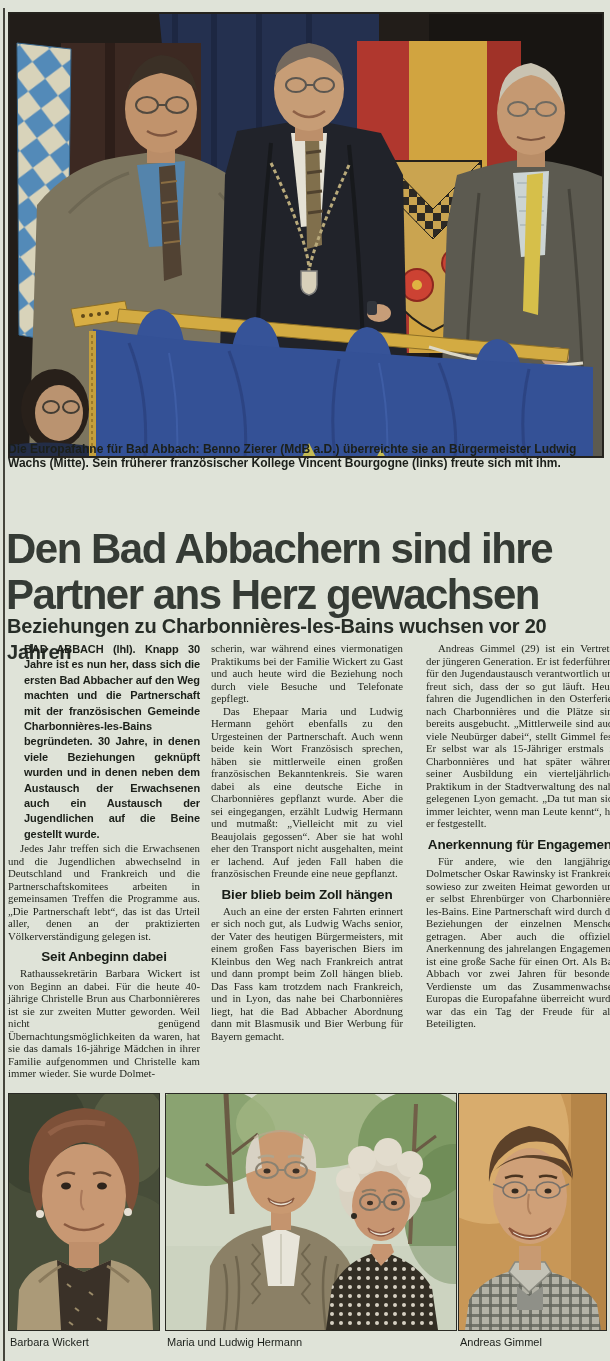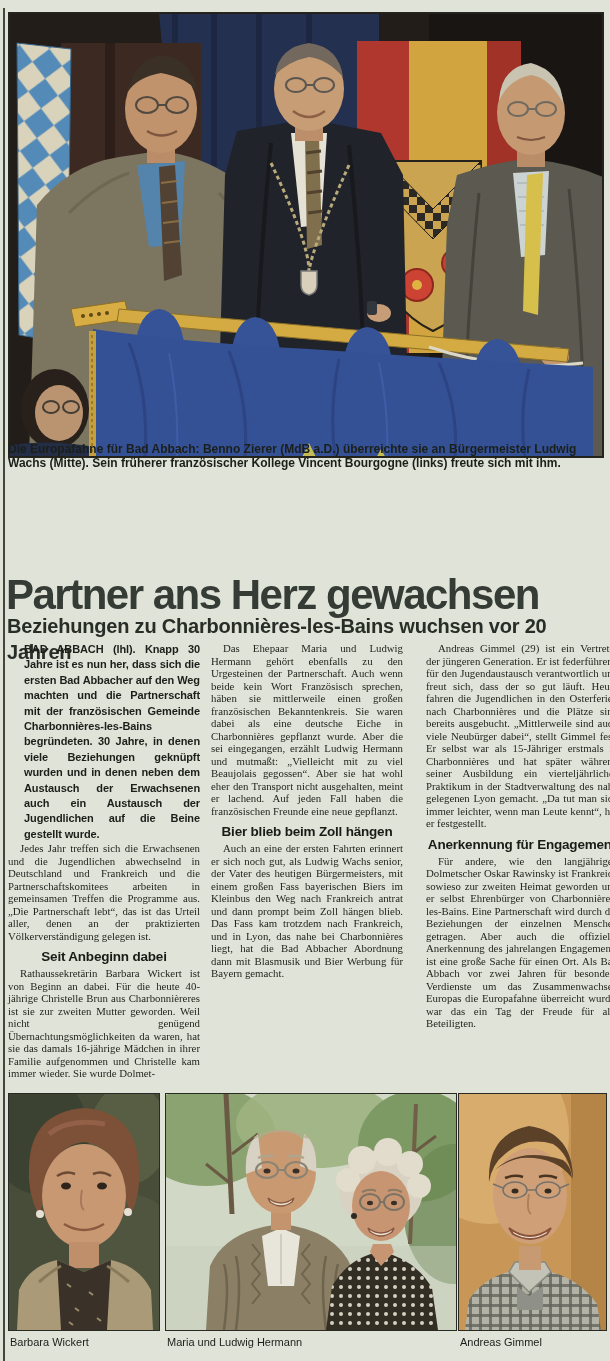--- a/index.html
+++ b/index.html
@@ -189,33 +189,34 @@
       <path d="M300,430 L308,446 L292,446 Z M286,444 L314,444 L290,460 Z" fill="#c5bb4e"></path>
       <path d="M372,436 L384,458 L360,458 Z M352,454 L392,454 L358,474 Z" fill="#c5bb4e"></path>
     </g>
     <rect width="594" height="444" fill="#d8d8c8" opacity="0.05"></rect>
     <rect x="0.5" y="0.5" width="593" height="443" fill="none" stroke="#23211c" stroke-width="1"></rect>
   </svg>
 </div>
 
 <div class="photo-caption">Die Europafahne für Bad Abbach: Benno Zierer (MdB a.D.) überreichte sie an Bürgermeister Ludwig Wachs (Mitte). Sein früherer französischer Kollege Vincent Bourgogne (links) freute sich mit ihm.</div>
 
-<h1 class="headline"><br>
+<h1 class="headline"><span>Den Bad Abbachern sind ihre</span><br>
 <span>Partner ans Herz gewachsen</span></h1>
 
 <h2 class="subheadline">Beziehungen zu Charbonnières-les-Bains wuchsen vor 20 Jahren</h2>
 
 <div class="col col-1">
   <p class="lead-par">BAD ABBACH (lhl). Knapp 30 Jahre ist es nun her, dass sich die ersten Bad Abbacher auf den Weg machten und die Partnerschaft mit der französischen Gemeinde Charbonnières-les-Bains begründeten. 30 Jahre, in denen viele Beziehungen geknüpft wurden und in denen neben dem Austausch der Erwachsenen auch ein Austausch der Jugendlichen auf die Beine gestellt wurde.</p>
   <p class="ind">Jedes Jahr treffen sich die Erwachsenen und die Jugendlichen abwechselnd in Deutschland und Frankreich und die Partnerschaftskomitees arbeiten in gemeinsamen Treffen die Programme aus. „Die Partnerschaft lebt“, das ist das Urteil aller, denen an der praktizierten Völkerverständigung gelegen ist.</p>
   <h3>Seit Anbeginn dabei</h3>
   <p class="ind">Rathaussekretärin Barbara Wickert ist von Beginn an dabei. Für die heute 40-jährige Christelle Brun aus Charbonnièreres ist sie zur zweiten Mutter geworden. Weil nicht genügend Übernachtungsmöglichkeiten da waren, hat sie das damals 16-jährige Mädchen in ihrer Familie aufgenommen und Christelle kam immer wieder. Sie wurde Dolmet-</p>
 </div>
 
 <div class="col col-2">
+  <p>scherin, war während eines viermonatigen Praktikums bei der Familie Wickert zu Gast und auch heute wird die Beziehung noch durch viele Besuche und Telefonate gepflegt.</p>
   <p class="ind">Das Ehepaar Maria und Ludwig Hermann gehört ebenfalls zu den Urgesteinen der Partnerschaft. Auch wenn beide kein Wort Französisch sprechen, häben sie mittlerweile einen großen französischen Bekanntenkreis. Sie waren dabei als eine deutsche Eiche in Charbonnières gepflanzt wurde. Aber die sei eingegangen, erzählt Ludwig Hermann und mutmaßt: „Vielleicht mit zu viel Beaujolais gegossen“. Aber sie hat wohl eher den Transport nicht ausgehalten, meint er lachend. Auf jeden Fall haben die französischen Freunde eine neue gepflanzt.</p>
   <h3>Bier blieb beim Zoll hängen</h3>
   <p class="ind">Auch an eine der ersten Fahrten erinnert er sich noch gut, als Ludwig Wachs senior, der Vater des heutigen Bürgermeisters, mit einem großen Fass bayerischen Biers im Kleinbus den Weg nach Frankreich antrat und dann prompt beim Zoll hängen blieb. Das Fass kam trotzdem nach Frankreich, und in Lyon, das nahe bei Charbonnières liegt, hat die Bad Abbacher Abordnung dann mit Blasmusik und Bier Werbung für Bayern gemacht.</p>
 </div>
 
 <div class="col col-3">
   <p class="ind">Andreas Gimmel (29) ist ein Vertreter der jüngeren Generation. Er ist federführend für den Jugendaustausch verantwortlich und freut sich, dass der so gut läuft. Heuer fahren die Jugendlichen in den Osterferien nach Charbonnières und die Plätze sind bereits ausgebucht. „Mittlerweile sind auch viele Neubürger dabei“, stellt Gimmel fest. Er selbst war als 15-Jähriger erstmals in Charbonnières und hat später während seiner Ausbildung ein vierteljährliches Praktikum in der Stadtverwaltung des nahe gelegenen Lyon gemacht. „Da tut man sich immer leichter, wenn man Leute kennt“, hat er festgestellt.</p>
   <h3>Anerkennung für Engagement</h3>
   <p class="ind">Für andere, wie den langjährigen Dolmetscher Oskar Rawinsky ist Frankreich sowieso zur zweiten Heimat geworden und er selbst Ehrenbürger von Charbonnières-les-Bains. Eine Partnerschaft wird durch die Beziehungen der einzelnen Menschen getragen. Aber auch die offizielle Anerkennung des jahrelangen Engagements ist eine große Sache für einen Ort. Als Bad Abbach vor zwei Jahren für besondere Verdienste um das Zusammenwachsen Europas die Europafahne überreicht wurde, war das ein Tag der Freude für alle Beteiligten.</p>
 </div>

